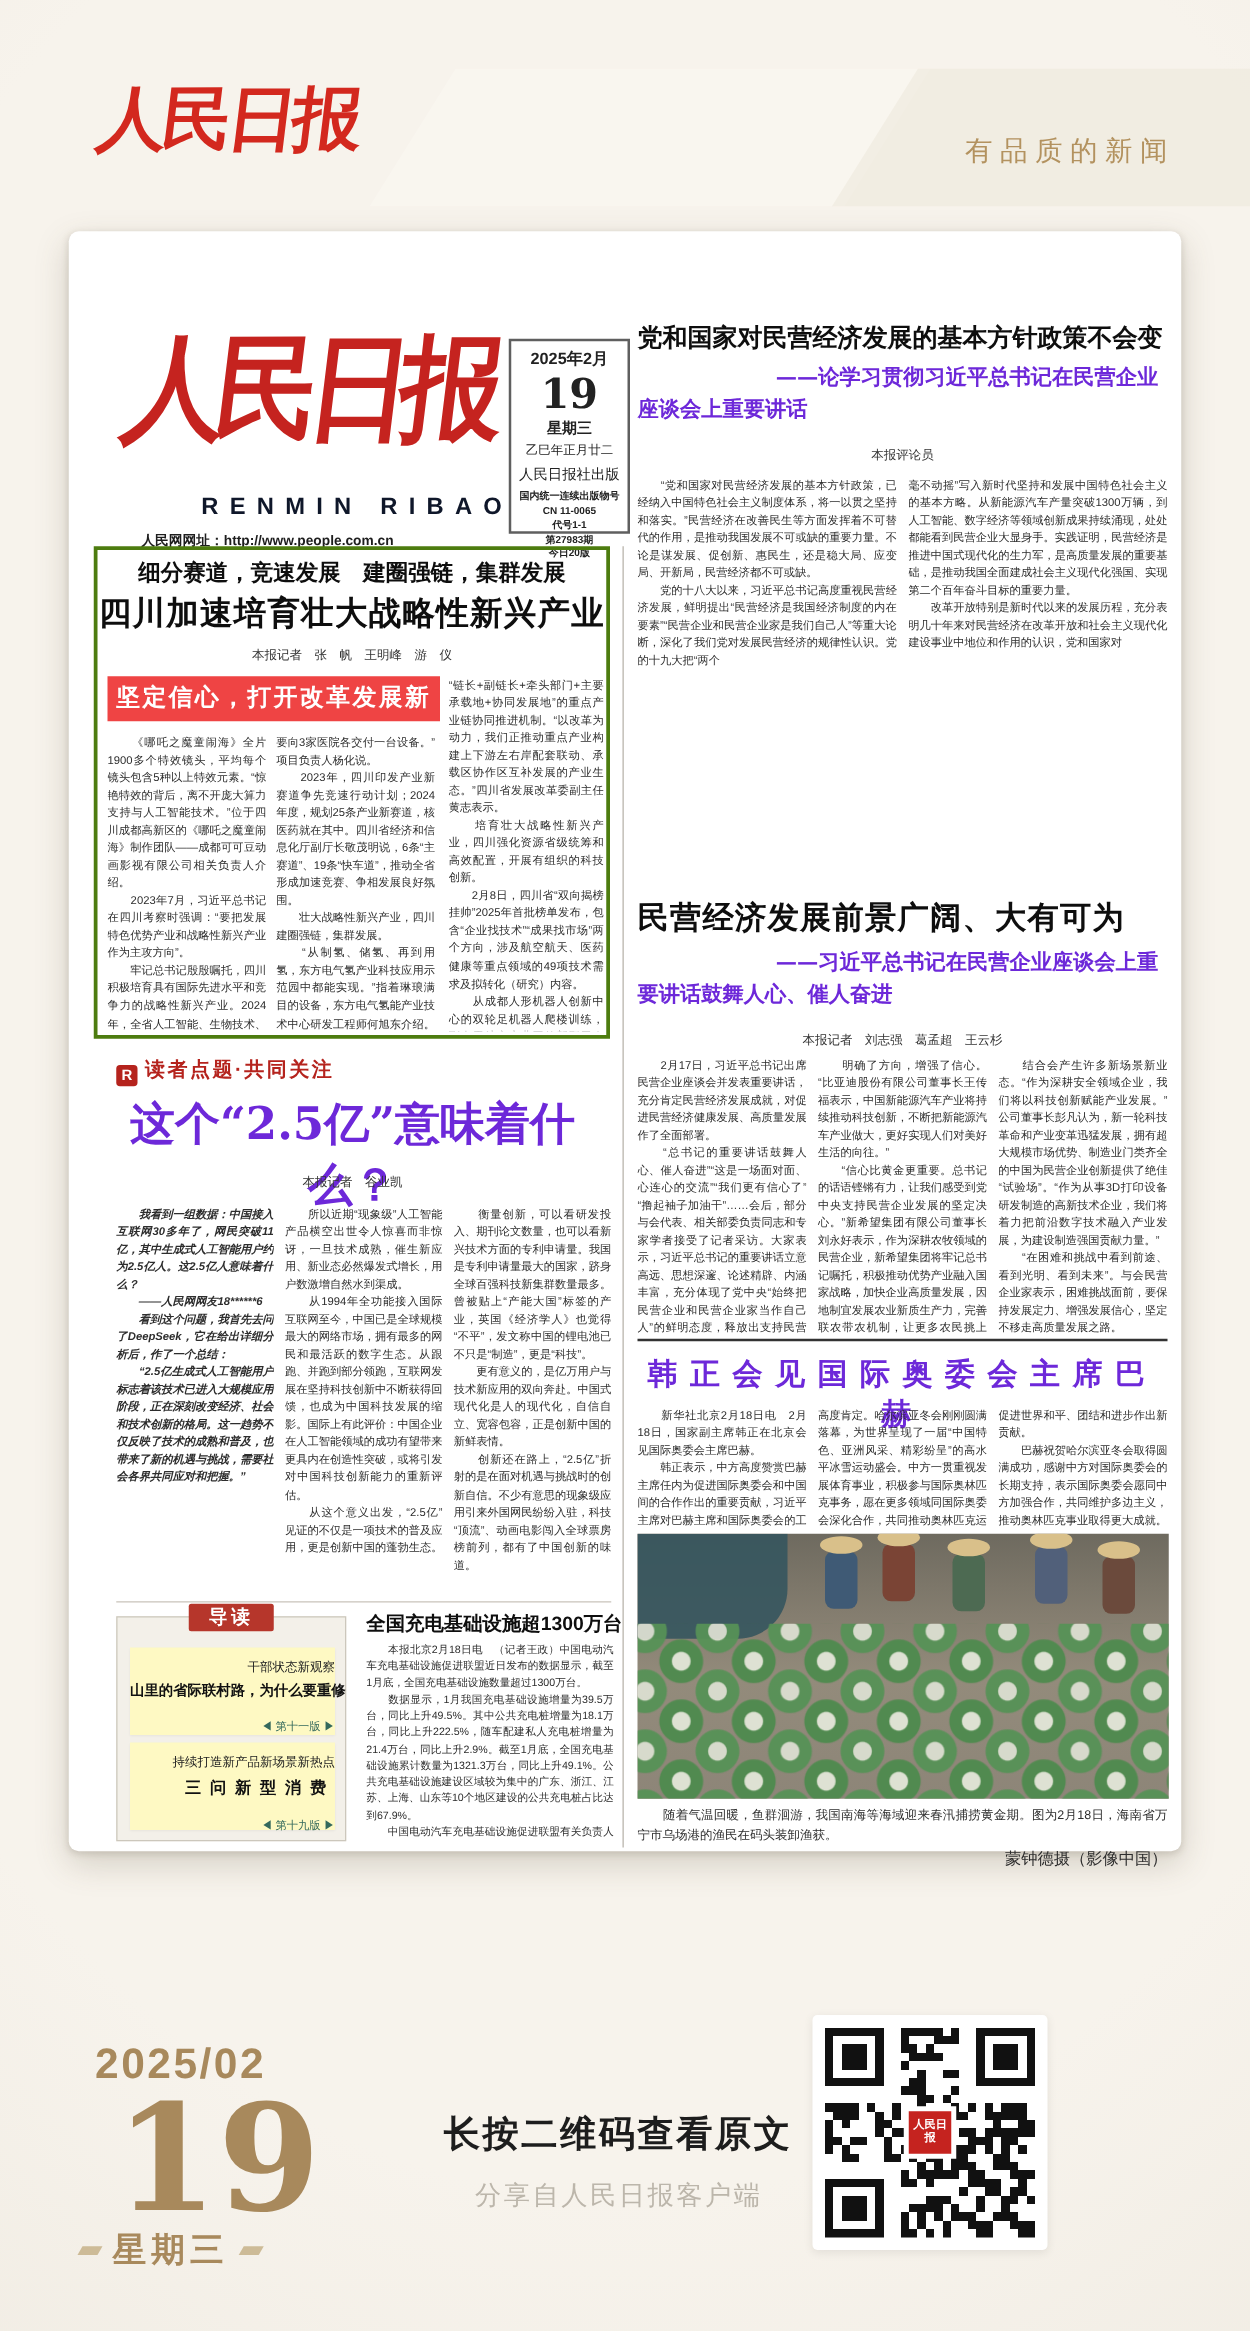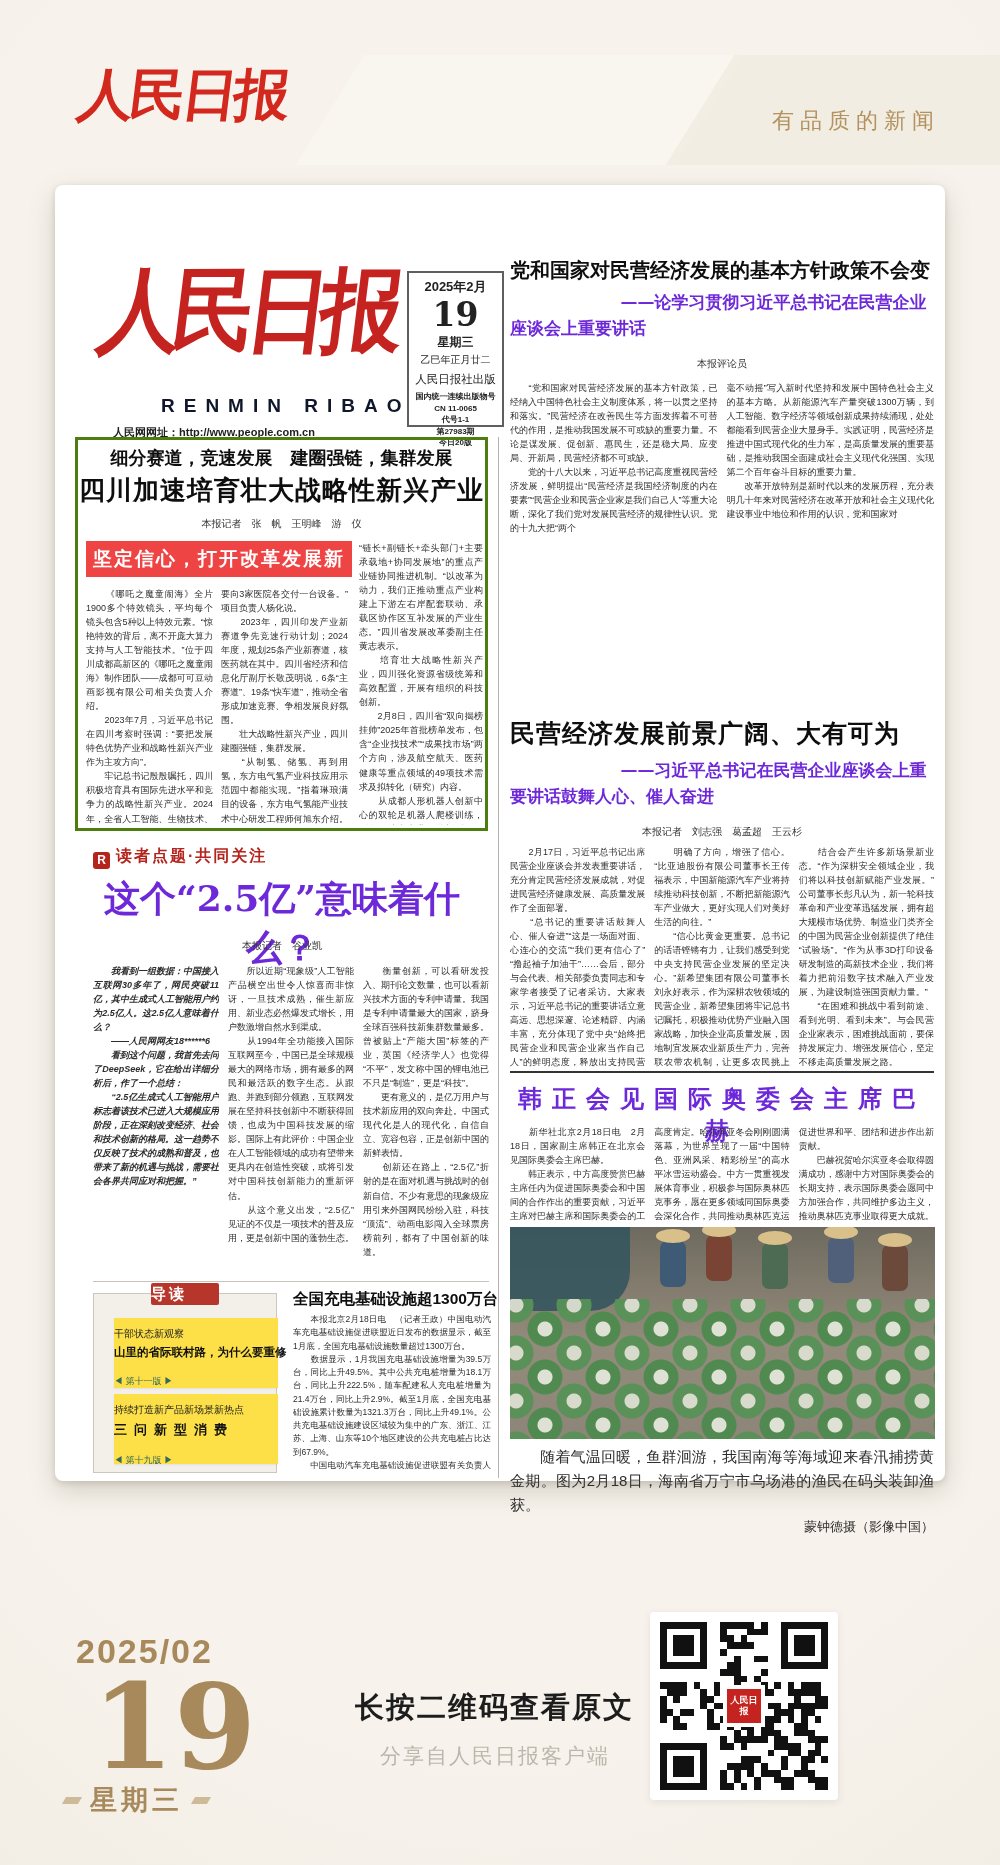--- a/index.html
+++ b/index.html
@@ -35,36 +35,36 @@
   .hl-song{font-weight:bold;color:#6d28d9;font-family:"DejaVu Serif",serif}
   .byline{font-size:10px;color:#333;text-align:center;font-family:"DejaVu Serif",serif}
   .redbox{border:3px solid #4d7c0f;box-sizing:border-box}
   .subhead-red{background:#ef4444;color:#fff;font-weight:bold;text-align:center}
   .rtagicon{display:inline-block;width:17px;height:17px;background:#b5231d;color:#fff;border-radius:3px;
             font-weight:bold;font-size:12px;line-height:17px;text-align:center;margin-right:6px;vertical-align:-3px}
   .rtaglabel{color:#b5231d;font-weight:bold;font-size:16px;letter-spacing:2px}
   
   .daodu{background:#f3f0e9;border:1px solid #ccc7bc;box-sizing:border-box}
   .daodu-tab{position:absolute;left:50%;transform:translateX(-50%);top:-11px;width:68px;height:22px;background:#b6362b;
-             color:#fff;font-weight:bold;font-size:15px;line-height:22px;text-align:left;letter-spacing:3px;border-radius:2px}
-  .dcard{position:absolute;left:20px;width:164px;height:70px;background:#fde047;text-align:left;box-shadow:0 1px 2px rgba(0,0,0,.06)}
+             color:#fff;font-weight:bold;font-size:15px;line-height:22px;text-align:center;letter-spacing:3px;border-radius:2px}
+  .dcard{position:absolute;left:10px;width:164px;height:70px;background:#fef9c3;text-align:right;box-shadow:0 1px 2px rgba(0,0,0,.06)}
   .dkicker{font-family:"DejaVu Serif",serif;font-size:10px;color:#222;margin-top:9px}
   .dtitle{font-weight:bold;font-size:11.5px;color:#111;white-space:nowrap;margin-top:4px}
   .dpage{font-size:9px;color:#34695c;margin-top:15px}
   
   .photo{overflow:hidden;background:linear-gradient(#6e6a5f 0%, #847d6f 30%, #938b7b 55%, #8d8578 100%)}
   .baskets{position:absolute;left:0;right:0;bottom:0;height:66%;
     background-image:
       radial-gradient(circle, #e3e6d8 0 7px, #4e8b4e 8px 17px, rgba(0,0,0,0) 18px),
       radial-gradient(circle, #dcdfd1 0 7px, #579257 8px 17px, rgba(0,0,0,0) 18px);
     background-size:58px 48px,58px 48px;background-position:6px 6px,35px 30px;opacity:.95}
   .tarp{position:absolute;left:0;top:0;width:120px;height:84px;background:#35555e;border-bottom-right-radius:40px;opacity:.9}
   .person{position:absolute;width:26px;height:46px;border-radius:7px}
   .person::before{content:"";position:absolute;left:-4px;top:-12px;width:34px;height:14px;background:#d9c08a;border-radius:50%}
-  .caption{font-size:15px;color:#2d2d2d;text-align:justify;line-height:1.6}
+  .caption{font-size:10px;color:#2d2d2d;text-align:justify;line-height:1.6}
   .credit{text-align:right;font-size:13px;color:#2d2d2d;margin-top:1px}
   
   .f-gold{color:#a8895c}
   .f-date{font-size:34px;letter-spacing:2px;font-weight:bold}
   .f-day{font-family:"DejaVu Serif",serif;font-weight:bold;font-size:118px;line-height:1}
   .f-week{font-size:27px;font-weight:bold;letter-spacing:4px;display:flex;align-items:center;gap:10px}
   .f-dash{display:inline-block;width:16px;height:7px;background:#cdbb97;transform:skewX(-30deg)}
   .f-tip{font-size:29px;font-weight:bold;color:#1d1d1d;letter-spacing:2px}
   .f-src{font-size:21px;color:#bcb6ab;letter-spacing:2px}
   .qrwrap{background:#fff;border-radius:4px;box-shadow:0 2px 8px rgba(0,0,0,.08);display:flex;align-items:center;justify-content:center}

